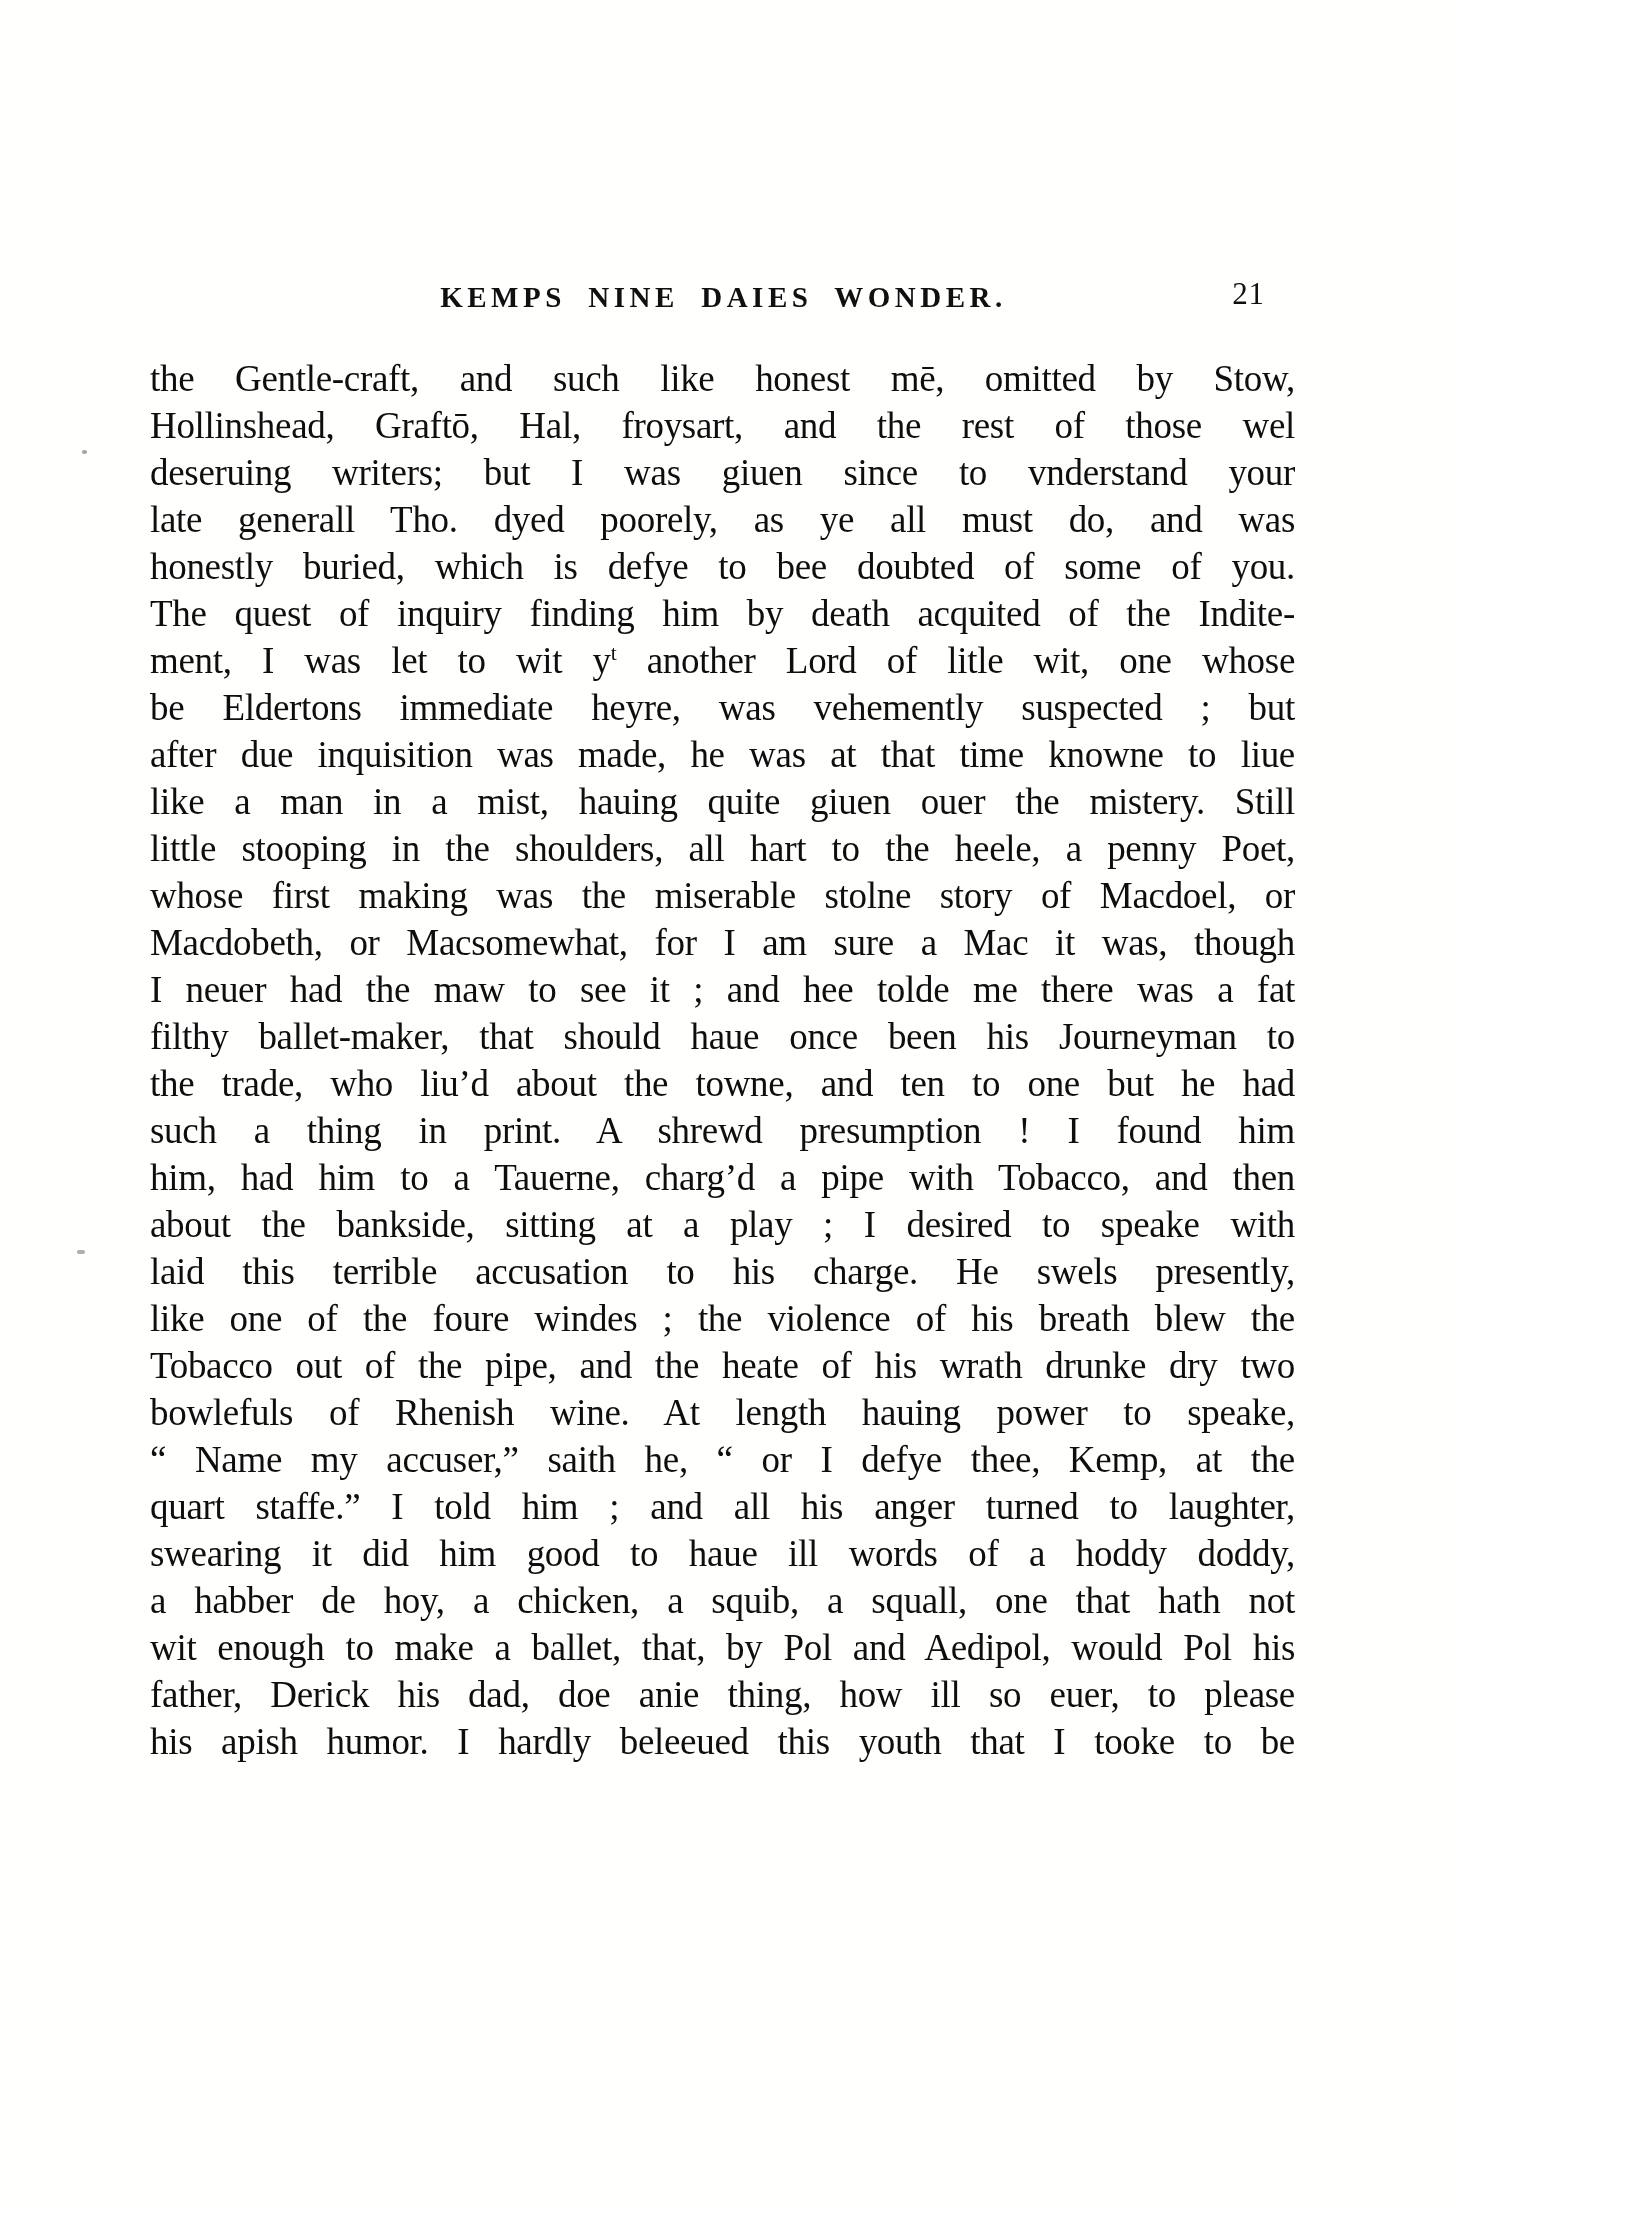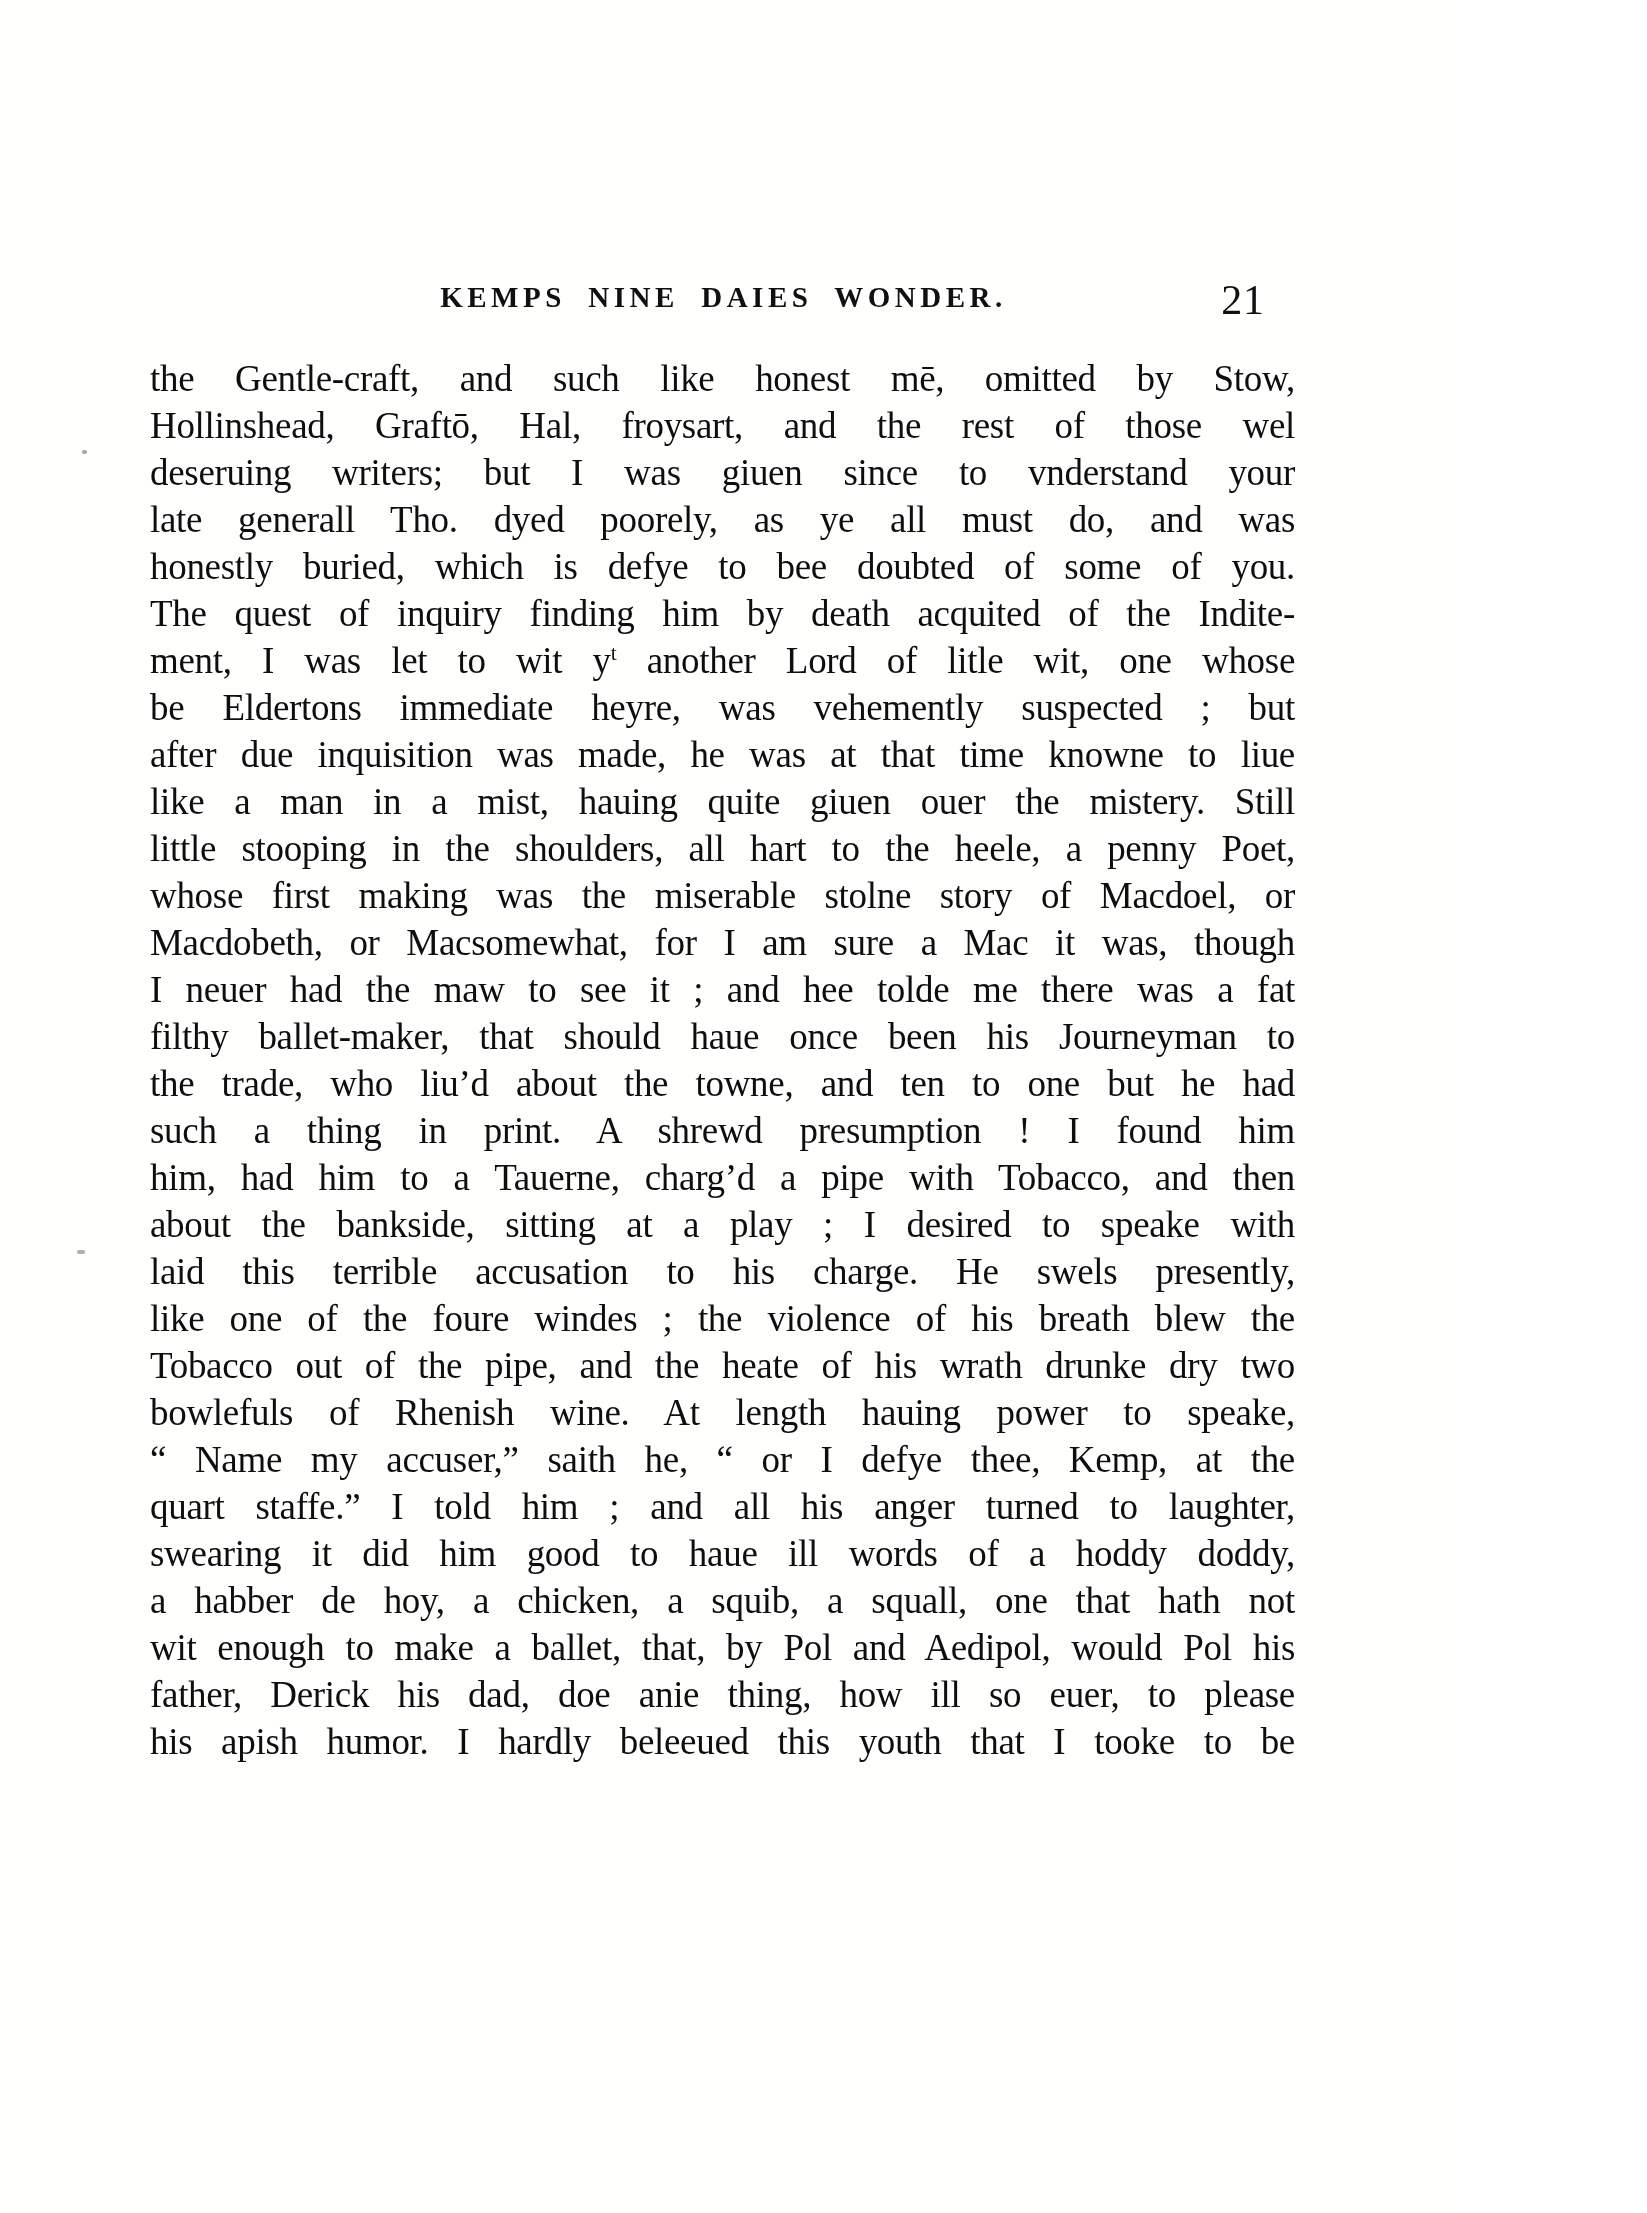--- a/index.html
+++ b/index.html
@@ -29,21 +29,21 @@
     font-weight: 700;
     font-size: 29px;
     letter-spacing: 4.5px;
     word-spacing: 10.7px;
     color: #101010;
   }
   .page-number {
     position: absolute;
     right: 30px;
     top: -5.4px;
-    font-size: 42px;
+    font-size: 31px;
     letter-spacing: 0.9px;
     color: #101010;
   }
   .text-block {
     position: absolute;
     left: 150px;
     top: 355px;
     width: 1145px;
     font-size: 37px;
     line-height: 47px;

